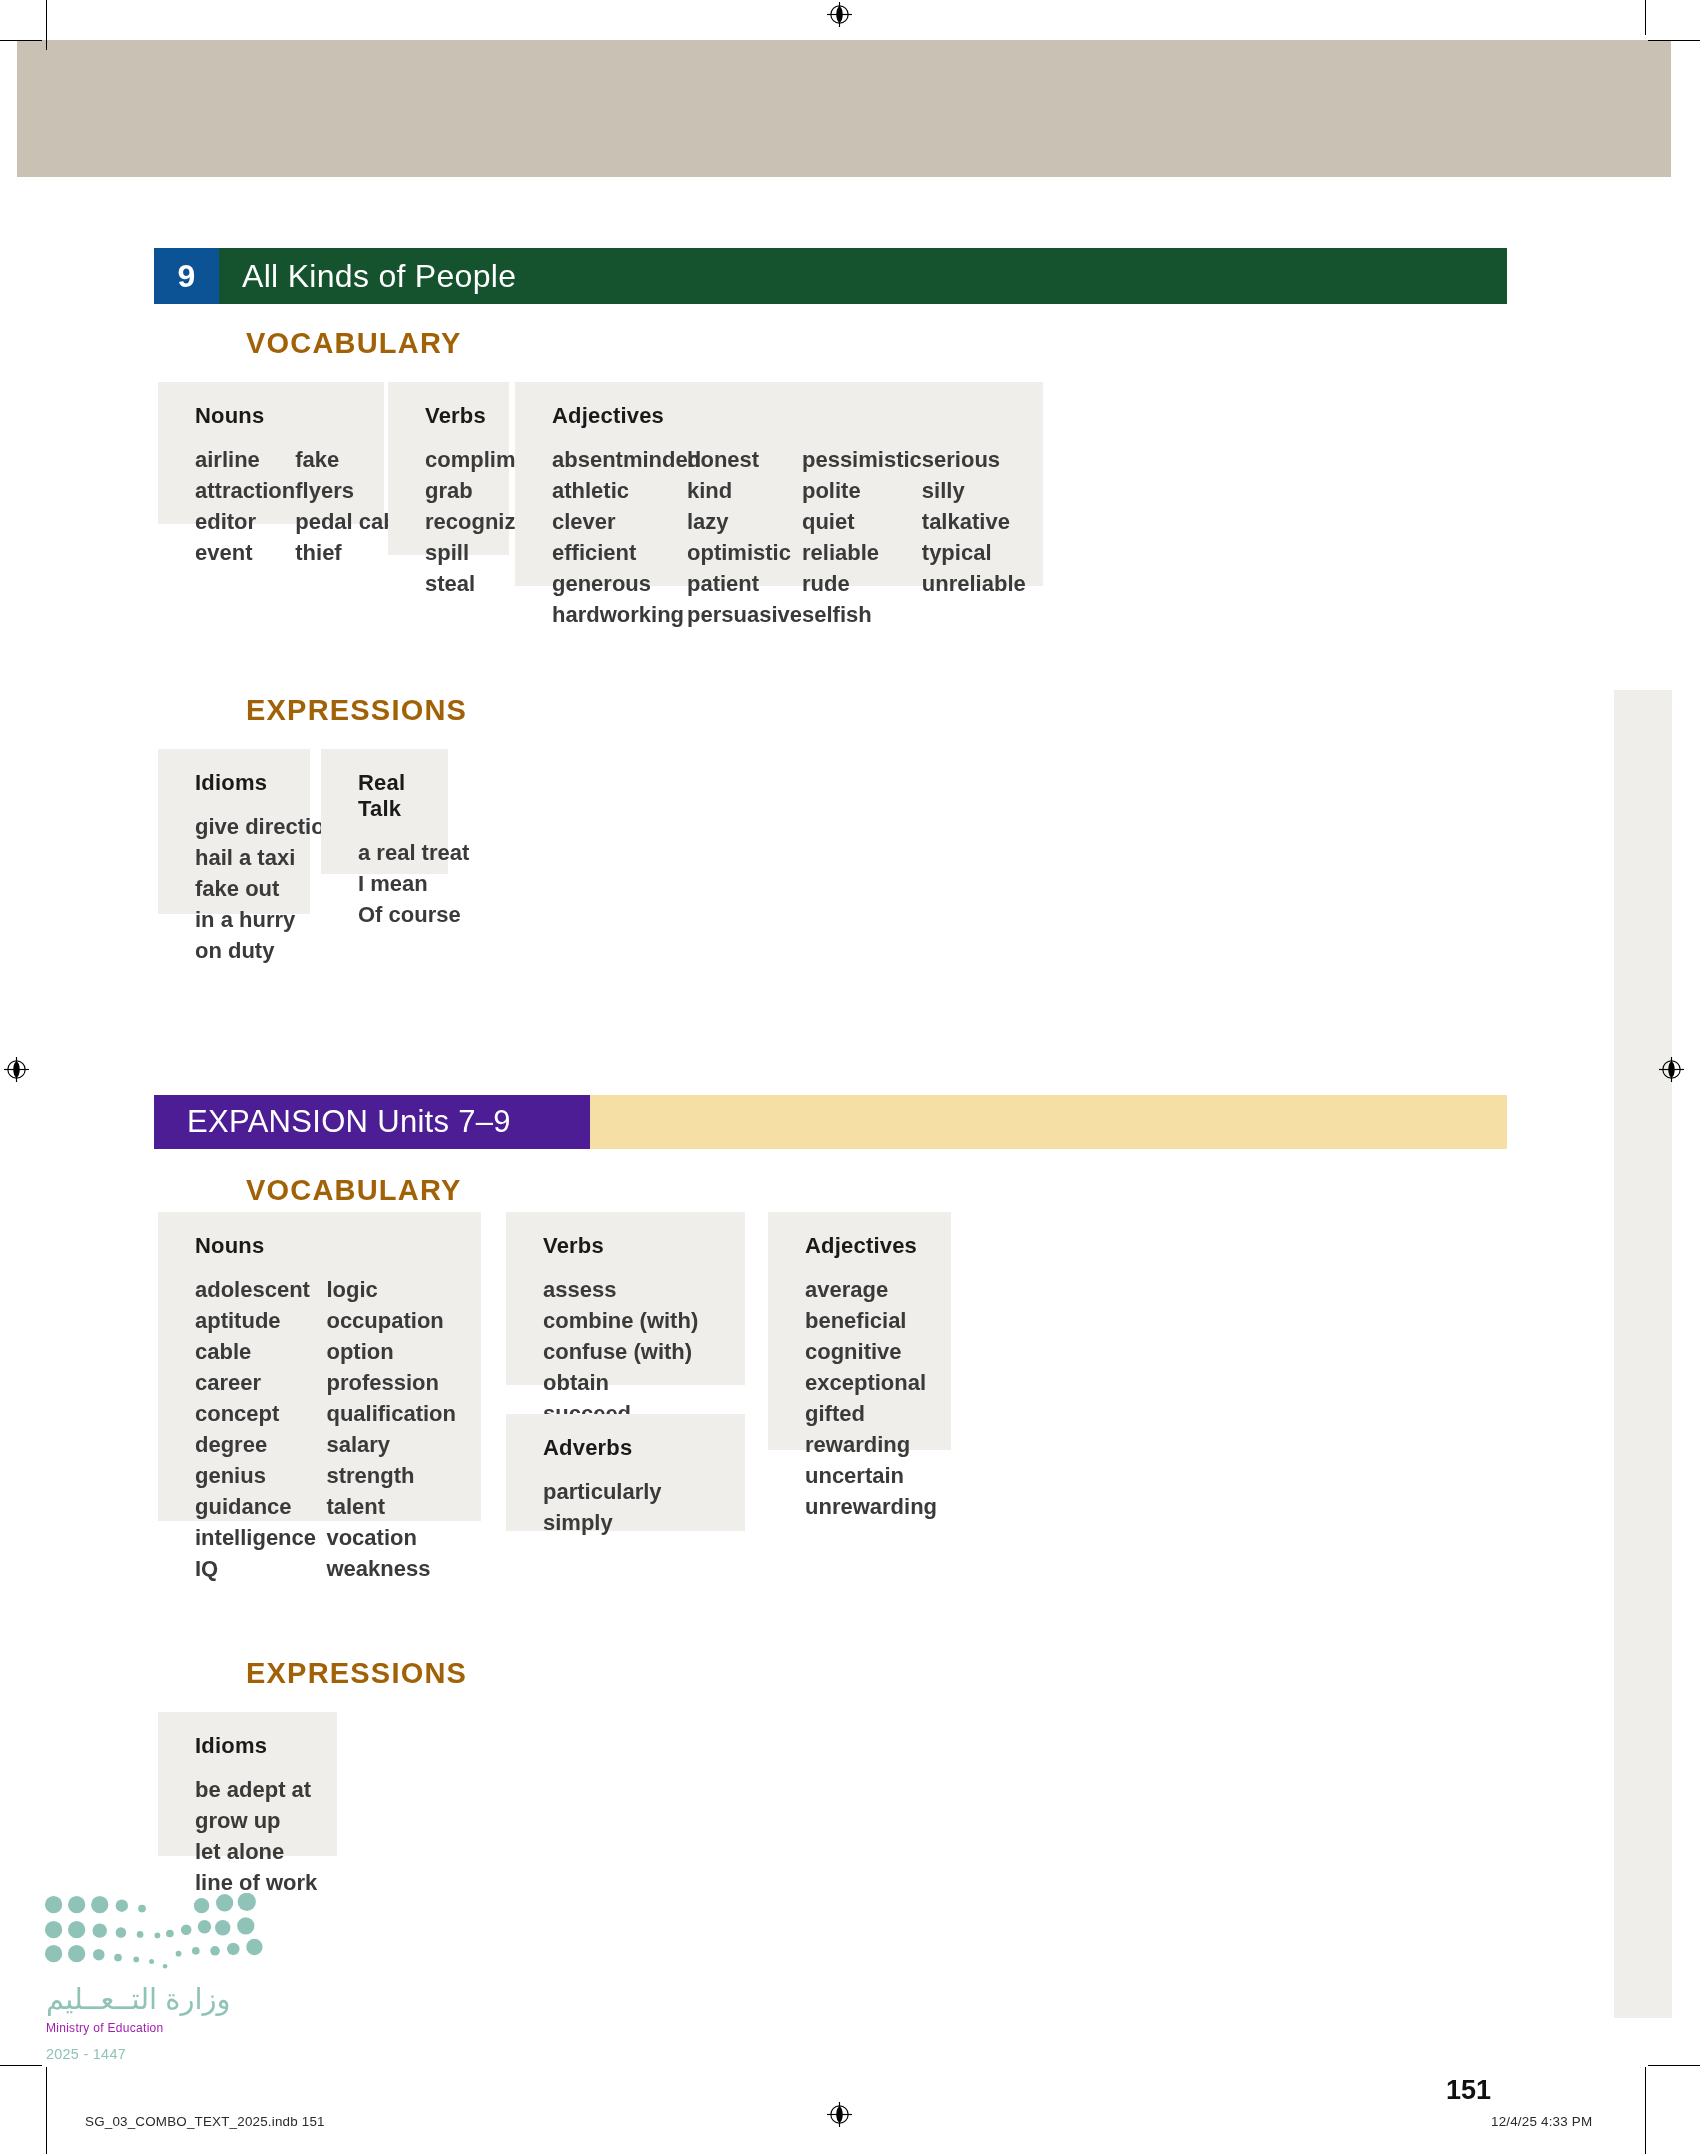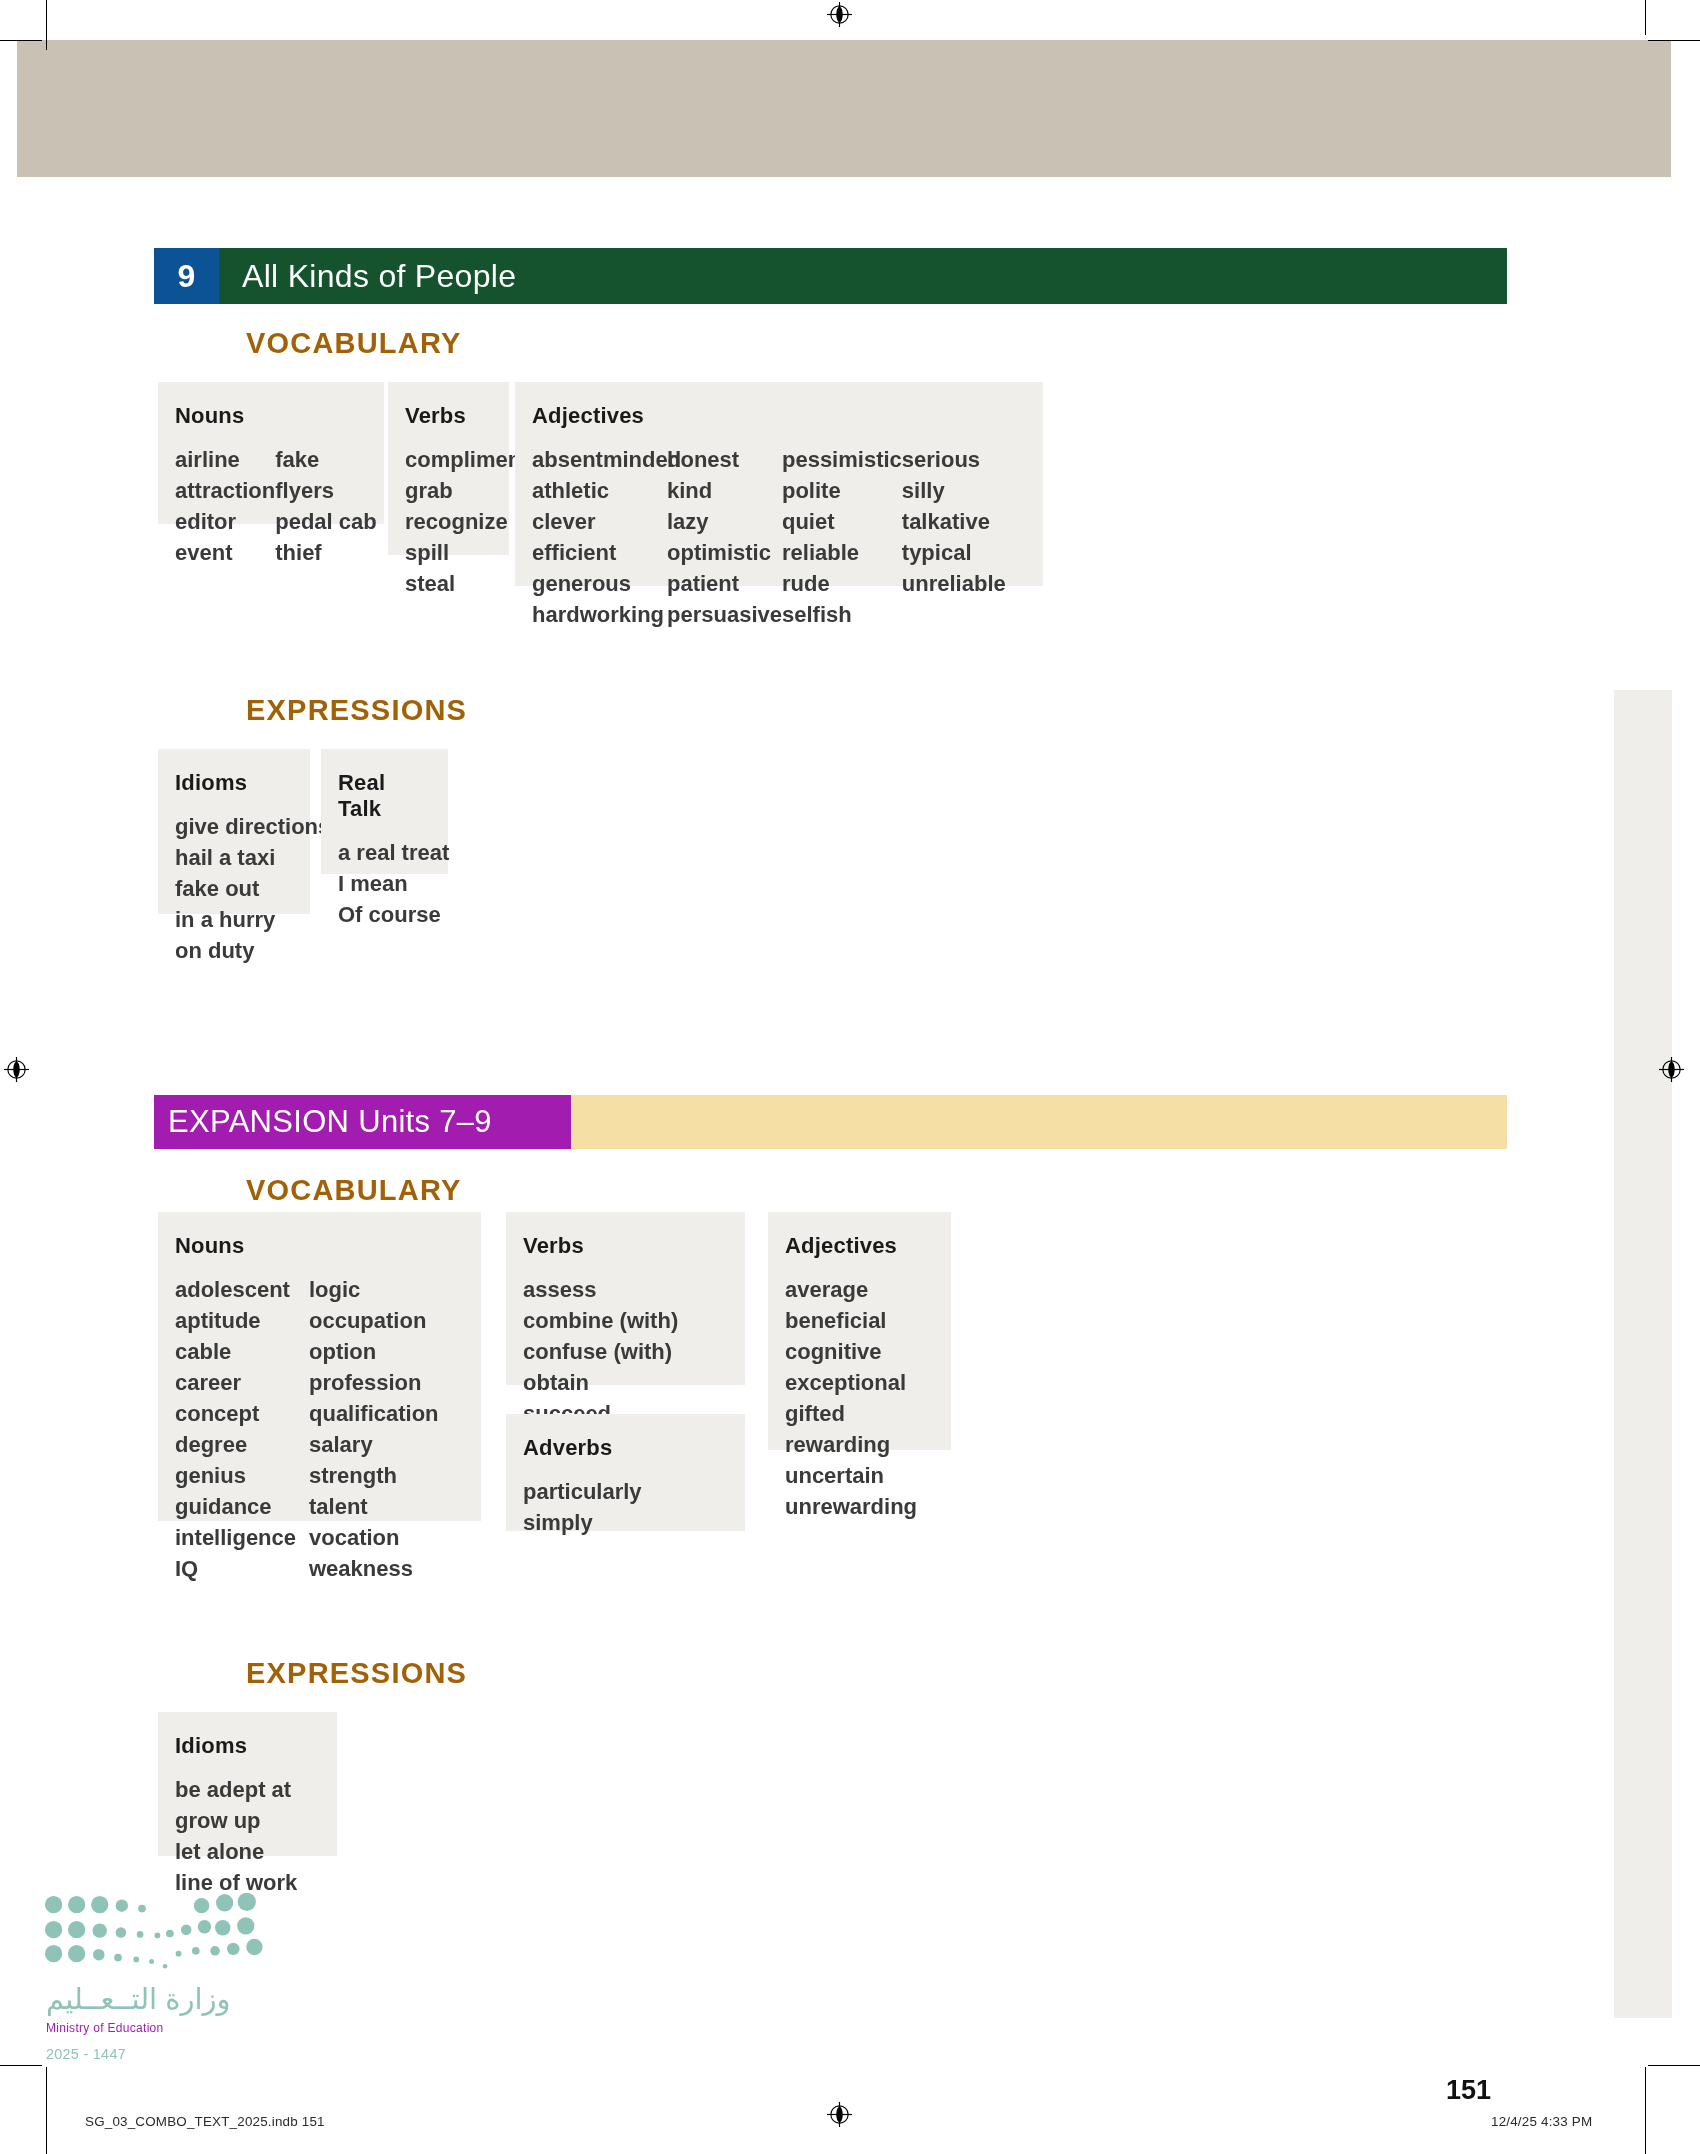--- a/index.html
+++ b/index.html
@@ -114,25 +114,25 @@
     position: absolute;
     left: 154px;
     top: 1095px;
     width: 1353px;
     height: 54px;
     display: flex;
     align-items: stretch;
   }
   .expansion-label {
     width: 403px;
-    background: #a21caf;
+    background: #4c1d95;
     color: #ffffff;
     display: flex;
     align-items: center;
-    padding-left: 14px;
+    padding-left: 33px;
     font-size: 31px;
     letter-spacing: 0.3px;
   }
   .expansion-fill {
     flex: 1;
     background: #f5dfa4;
   }
 
   
   .section-heading {
@@ -145,21 +145,21 @@
   .sh-vocab-1 { left: 246px; top: 327px; }
   .sh-expr-1  { left: 246px; top: 694px; }
   .sh-vocab-2 { left: 246px; top: 1174px; }
   .sh-expr-2  { left: 246px; top: 1657px; }
 
   
   .word-box {
     position: absolute;
     background: #efeeea;
     box-sizing: border-box;
-    padding: 21px 25px 21px 17px;
+    padding: 21px 25px 21px 37px;
   }
   .word-box h4 {
     margin: 0 0 15.4px 0;
     font-size: 22px;
     font-weight: bold;
     color: #1a1a1a;
     letter-spacing: 0.2px;
   }
   .cols {
     display: flex;

